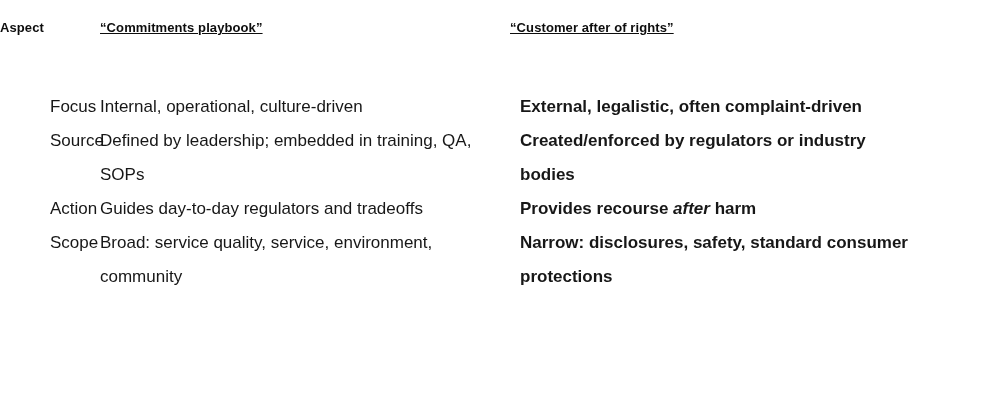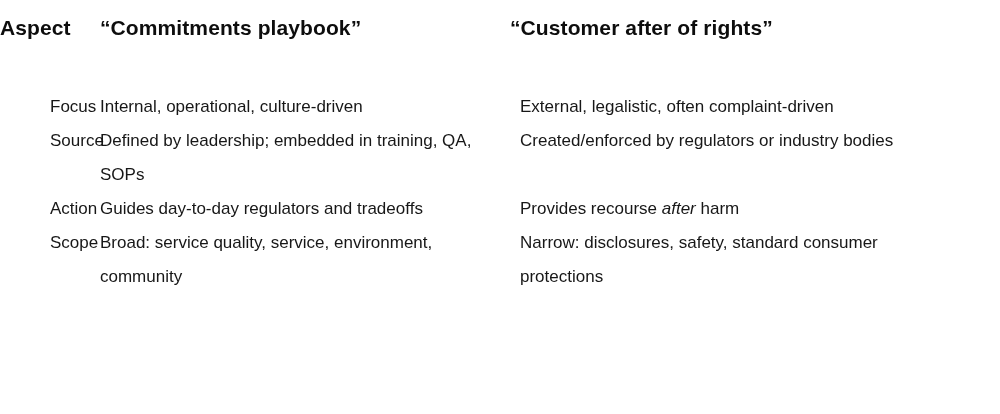--- a/index.html
+++ b/index.html
@@ -42,34 +42,35 @@
   table.compare td {
     border: none;
     padding: 0;
     vertical-align: top;
     text-align: left;
   }
 
   
   .hdr-row th {
     height: 46px;
-    font-size: 21px;
+    font-size: 13px;
     font-weight: 700;
     line-height: 24px;
     letter-spacing: 0.1px;
     color: #0d0d0d;
     padding-bottom: 4px;
   }
   .hdr-aspect {
     padding-left: 50px;
     text-align: left;
   }
   .hdr-col {
     text-align: center;
     padding-left: 0;
+    text-decoration: underline;
   }
   .hdr-col.right-shift {
     padding-left: 10px;
   }
 
   
   .body-row td {
     font-size: 17px;
     line-height: 34px;
     font-weight: 400;
@@ -79,20 +80,21 @@
   .body-row .cell-aspect {
     padding-left: 50px;
     white-space: nowrap;
   }
   .body-row .cell-left {
     padding-right: 20px;
   }
   .body-row .cell-right {
     padding-left: 20px;
     padding-right: 10px;
+    font-weight: bold;
   }
 
   .body-row.first-row td { padding-top: 28px; margin-left: 33px; }
 
   em.emph {
     font-style: italic;
   }
 
   .spacer-cell { padding: 0; }
 </style>

